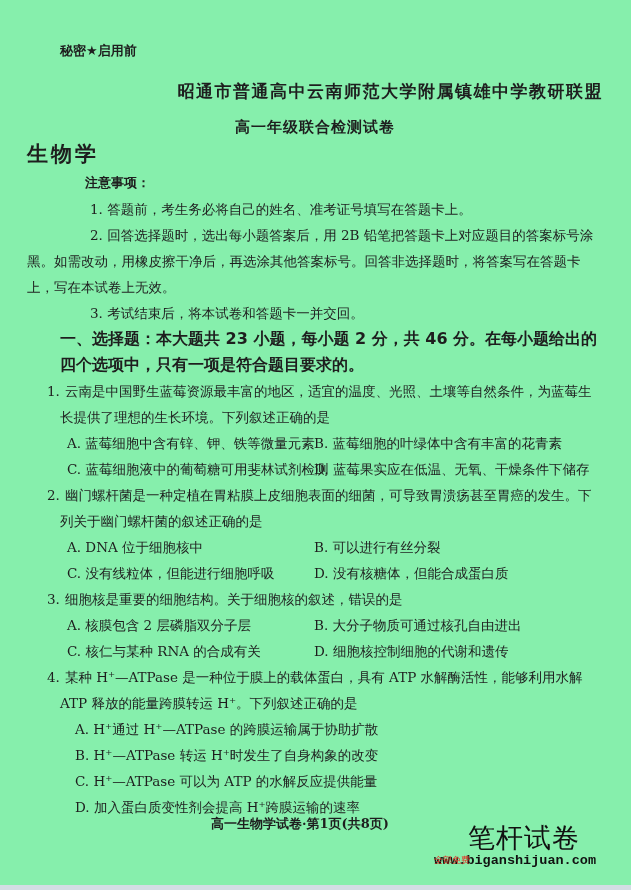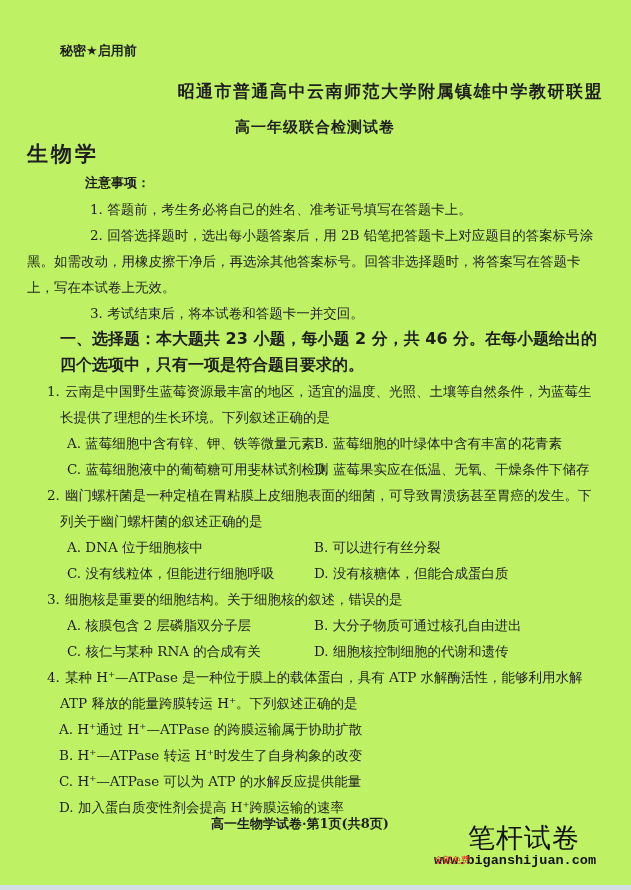--- a/index.html
+++ b/index.html
@@ -1,18 +1,18 @@
 <!DOCTYPE html>
 <html><head>
 <meta charset="utf-8">
 <style>
   html,body { margin:0; padding:0; background:#e9e9e9; }
   .page {
     position:relative; width:631px; height:890px; margin:0 auto;
-    background:#bef264; color:#1e1e1e; overflow:hidden;
+    background:#86efac; color:#1e1e1e; overflow:hidden;
     font-family:"DejaVu Serif","Liberation Serif",serif;
   }
   .content { padding:42px 28px 0 27px; }
 
   .classification {
     margin-left:33px; font-size:13px; font-weight:bold;
     font-family:"DejaVu Sans","Liberation Sans",sans-serif;
   }
   .league-title {
     margin:20px 0 0; text-align:right; font-size:17px; font-weight:bold;
@@ -32,21 +32,21 @@
   .section-heading {
     margin:0 0 0 33px; font-weight:bold; font-size:16px;
     font-family:"DejaVu Sans","Liberation Sans",sans-serif;
   }
 
   .question { margin:0; }
   .stem { margin:0 0 0 0; padding-left:33px; text-indent:-13px; }
   .q-num { margin-right:5px; }
 
   .opts2 { display:grid; grid-template-columns:247px auto; margin-left:40px; }
-  .opts1 { margin-left:32px; }
+  .opts1 { margin-left:48px; }
   .opt { white-space:nowrap; }
 
   .footer {
     position:absolute; top:815px; left:0; width:600px; text-align:center;
     font-size:13px; font-weight:bold;
   }
 
   .watermark { position:absolute; top:823px; right:33px; width:164px; }
   .wm-brand {
     font-size:27px; font-weight:normal; letter-spacing:1px;

